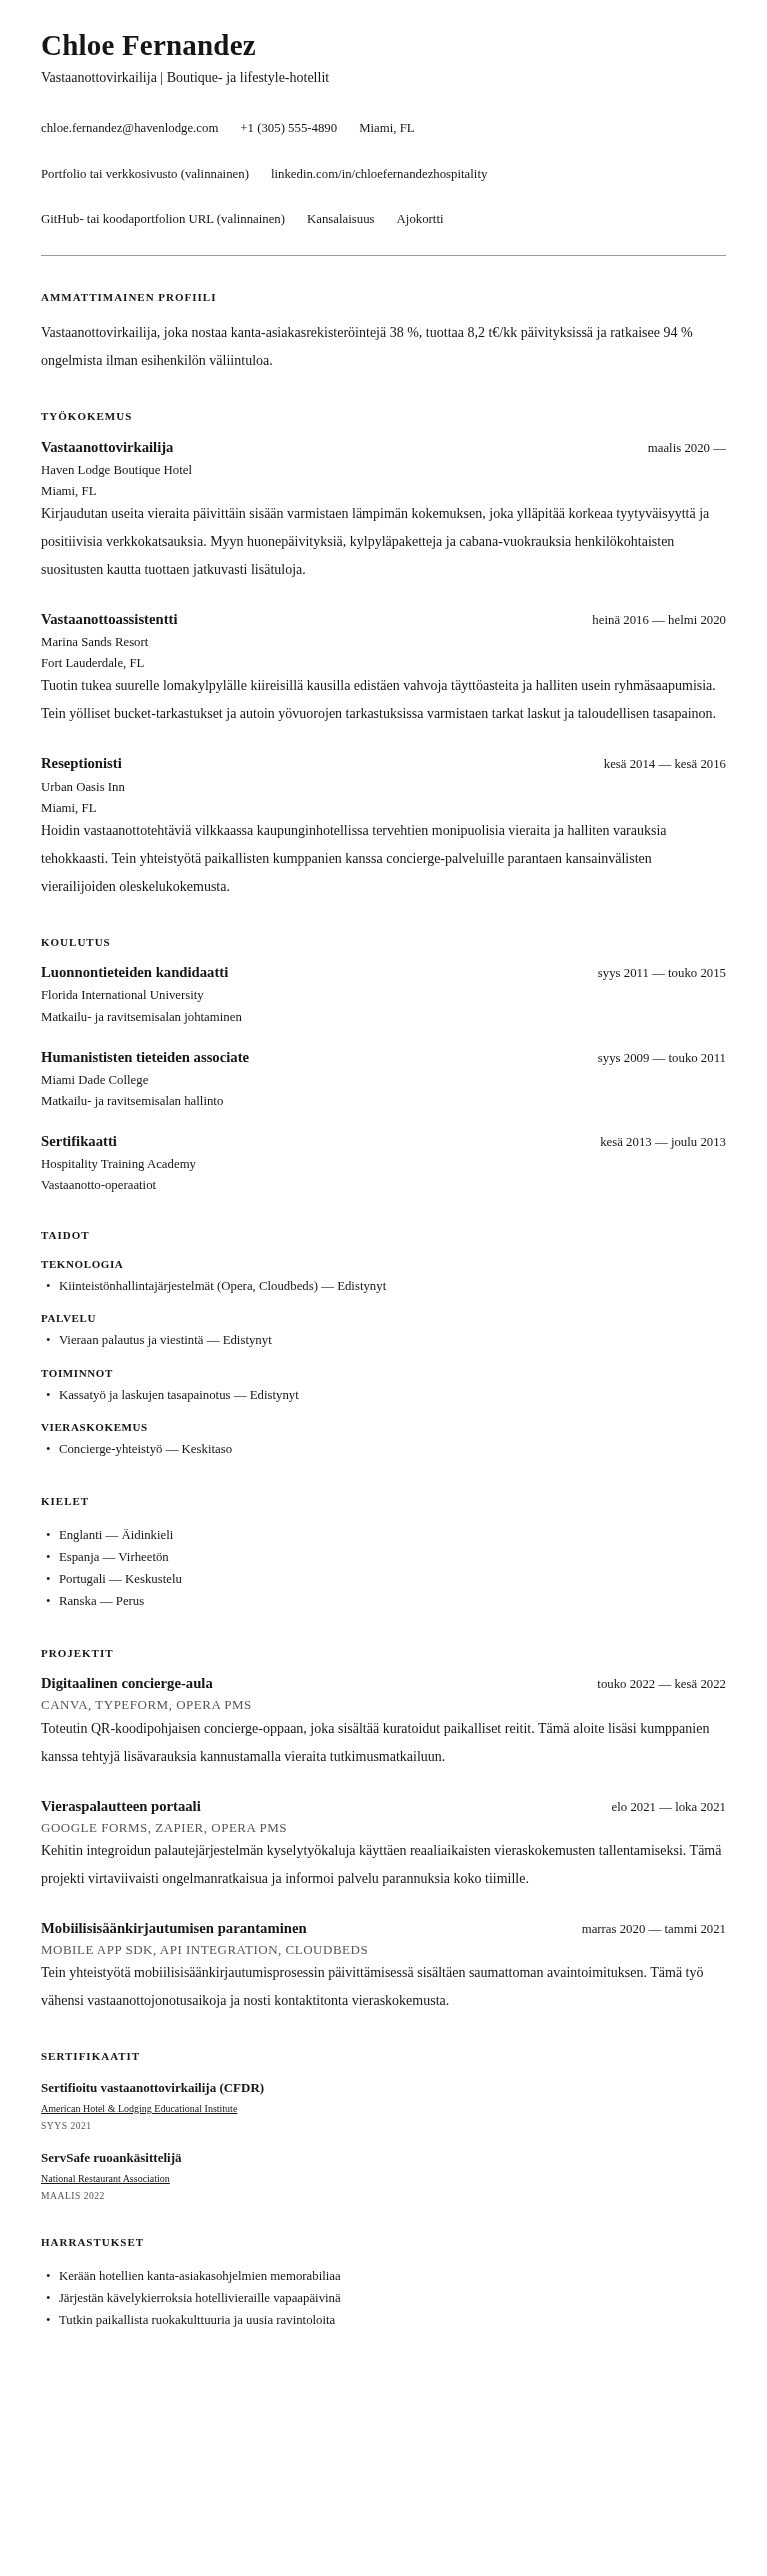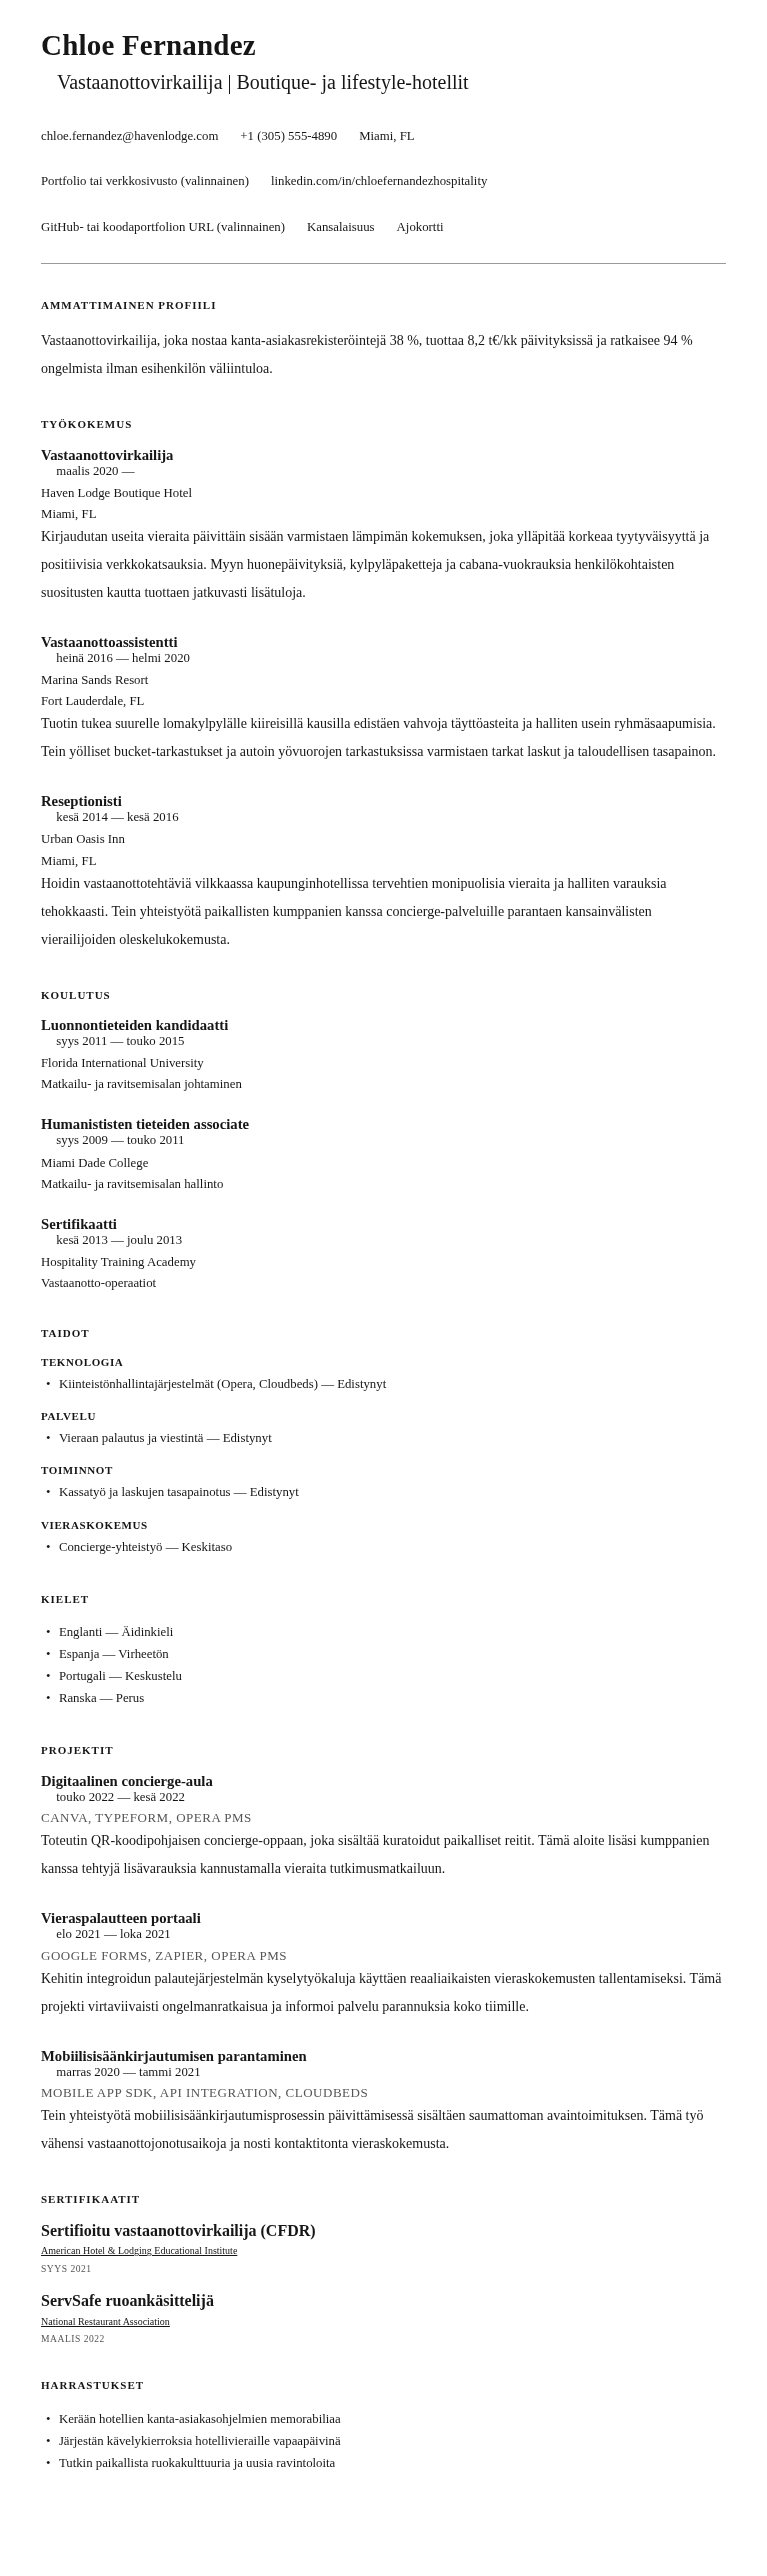--- a/index.html
+++ b/index.html
@@ -14,23 +14,23 @@
     background: #ffffff;
   }
   h1.resume-name {
     font-size: 29px;
     line-height: 1.15;
     font-weight: 700;
     margin: 0 0 6.4px;
     letter-spacing: 0.2px;
   }
   .subtitle {
-    font-size: 20px;
+    font-size: 14px;
     line-height: 1.3;
-    margin: 0 16px 33px;
+    margin: 0 0 33px;
   }
   .contact-row {
     display: flex;
     flex-wrap: wrap;
     gap: 7.7px 22px;
     font-size: 12.8px;
     line-height: 16.6px;
     margin-bottom: 29px;
   }
   .contact-row.last { margin-bottom: 0; }
@@ -50,23 +50,22 @@
   .body-text {
     font-size: 14px;
     line-height: 28px;
     margin: 0;
   }
   .item { margin-bottom: 27px; }
   .item.last { margin-bottom: 0; }
   .item-head {
     display: flex;
     justify-content: space-between;
-    align-items: flex-start;
+    align-items: flex-end;
     margin-bottom: 5.1px;
-    flex-direction: column;
   }
   h3.item-title {
     font-size: 14.7px;
     font-weight: 700;
     margin: 0;
   }
   .dates {
     font-size: 12.8px;
     white-space: nowrap;
     padding-left: 15.3px;
@@ -101,21 +100,21 @@
     left: 0;
   }
   .tools {
     font-size: 13px;
     letter-spacing: 0.5px;
     color: #555555;
     margin-bottom: 1.3px;
     text-transform: uppercase;
   }
   .cert-item { margin-bottom: 18px; }
-  .cert-title { font-size: 16px; font-weight: 700; line-height: 18px; margin: 0 0 2.6px; }
+  .cert-title { font-size: 13px; font-weight: 700; line-height: 18px; margin: 0 0 2.6px; }
   .cert-org { font-size: 10px; line-height: 18px; margin: 0 0 2.6px; text-decoration: underline; }
   .cert-date { font-size: 9.6px; letter-spacing: 0.5px; color: #555555; text-transform: uppercase; }
 </style>
 </head>
 <body>
 
 <div class="page">
 
   <header>
     <h1 class="resume-name">Chloe Fernandez</h1>

